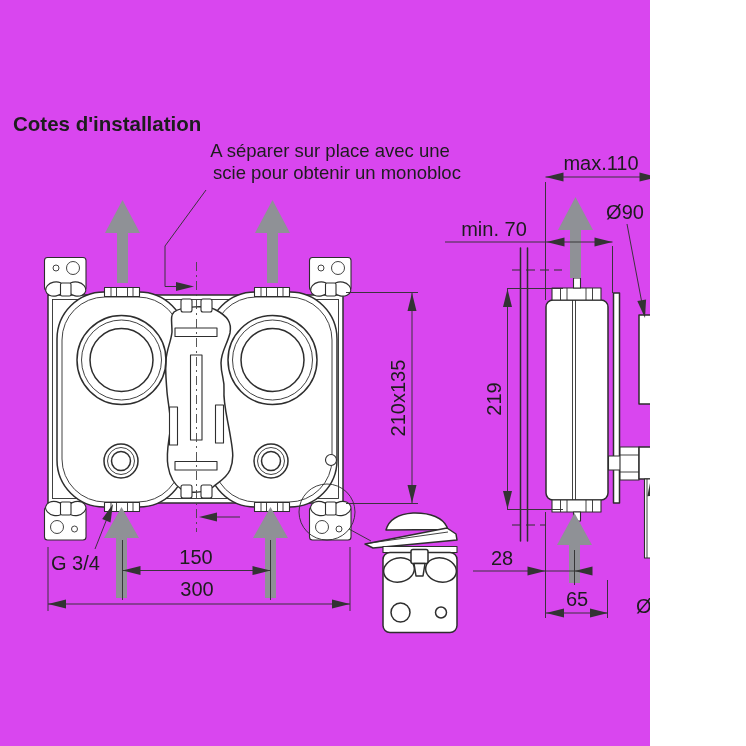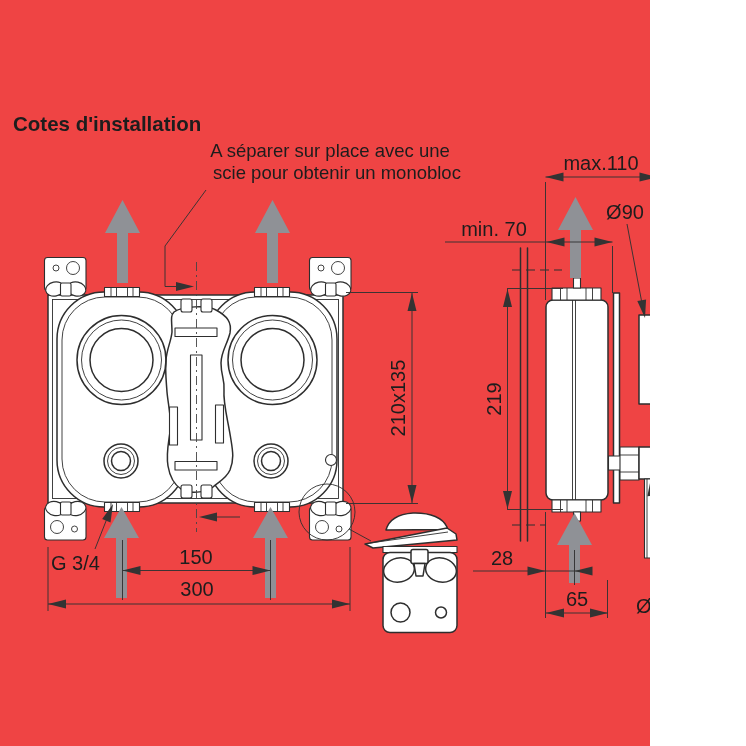--- a/index.html
+++ b/index.html
@@ -1,16 +1,16 @@
 <!DOCTYPE html>
 <html><head>
 <meta charset="utf-8">
 <style>
   html,body{margin:0;padding:0;background:#fff;}
-  #page{position:relative;width:650px;height:746px;background:#ef4444;overflow:hidden;}
+  #page{position:relative;width:650px;height:746px;background:#d946ef;overflow:hidden;}
   svg{position:absolute;left:0;top:0;}
   .s  {stroke:#2e2e2e;stroke-width:1.5;fill:none;stroke-linejoin:round;stroke-linecap:round;}
   .sw {stroke:#2e2e2e;stroke-width:1.5;fill:#fff;stroke-linejoin:round;}
   .swt{stroke:#2e2e2e;stroke-width:1.1;fill:#fff;stroke-linejoin:round;}
   .st {stroke:#2e2e2e;stroke-width:0.9;fill:none;}
   .d  {stroke:#333333;stroke-width:0.95;fill:none;}
   .ah {fill:#333333;stroke:none;}
   .cl {stroke:#444444;stroke-width:0.9;fill:none;stroke-dasharray:9 4 2 4;}
   .dash{stroke:#2e2e2e;stroke-width:1.1;fill:none;stroke-dasharray:9 5;}
   text{fill:#1d1d1d;font-family:"Liberation Sans",sans-serif;}

